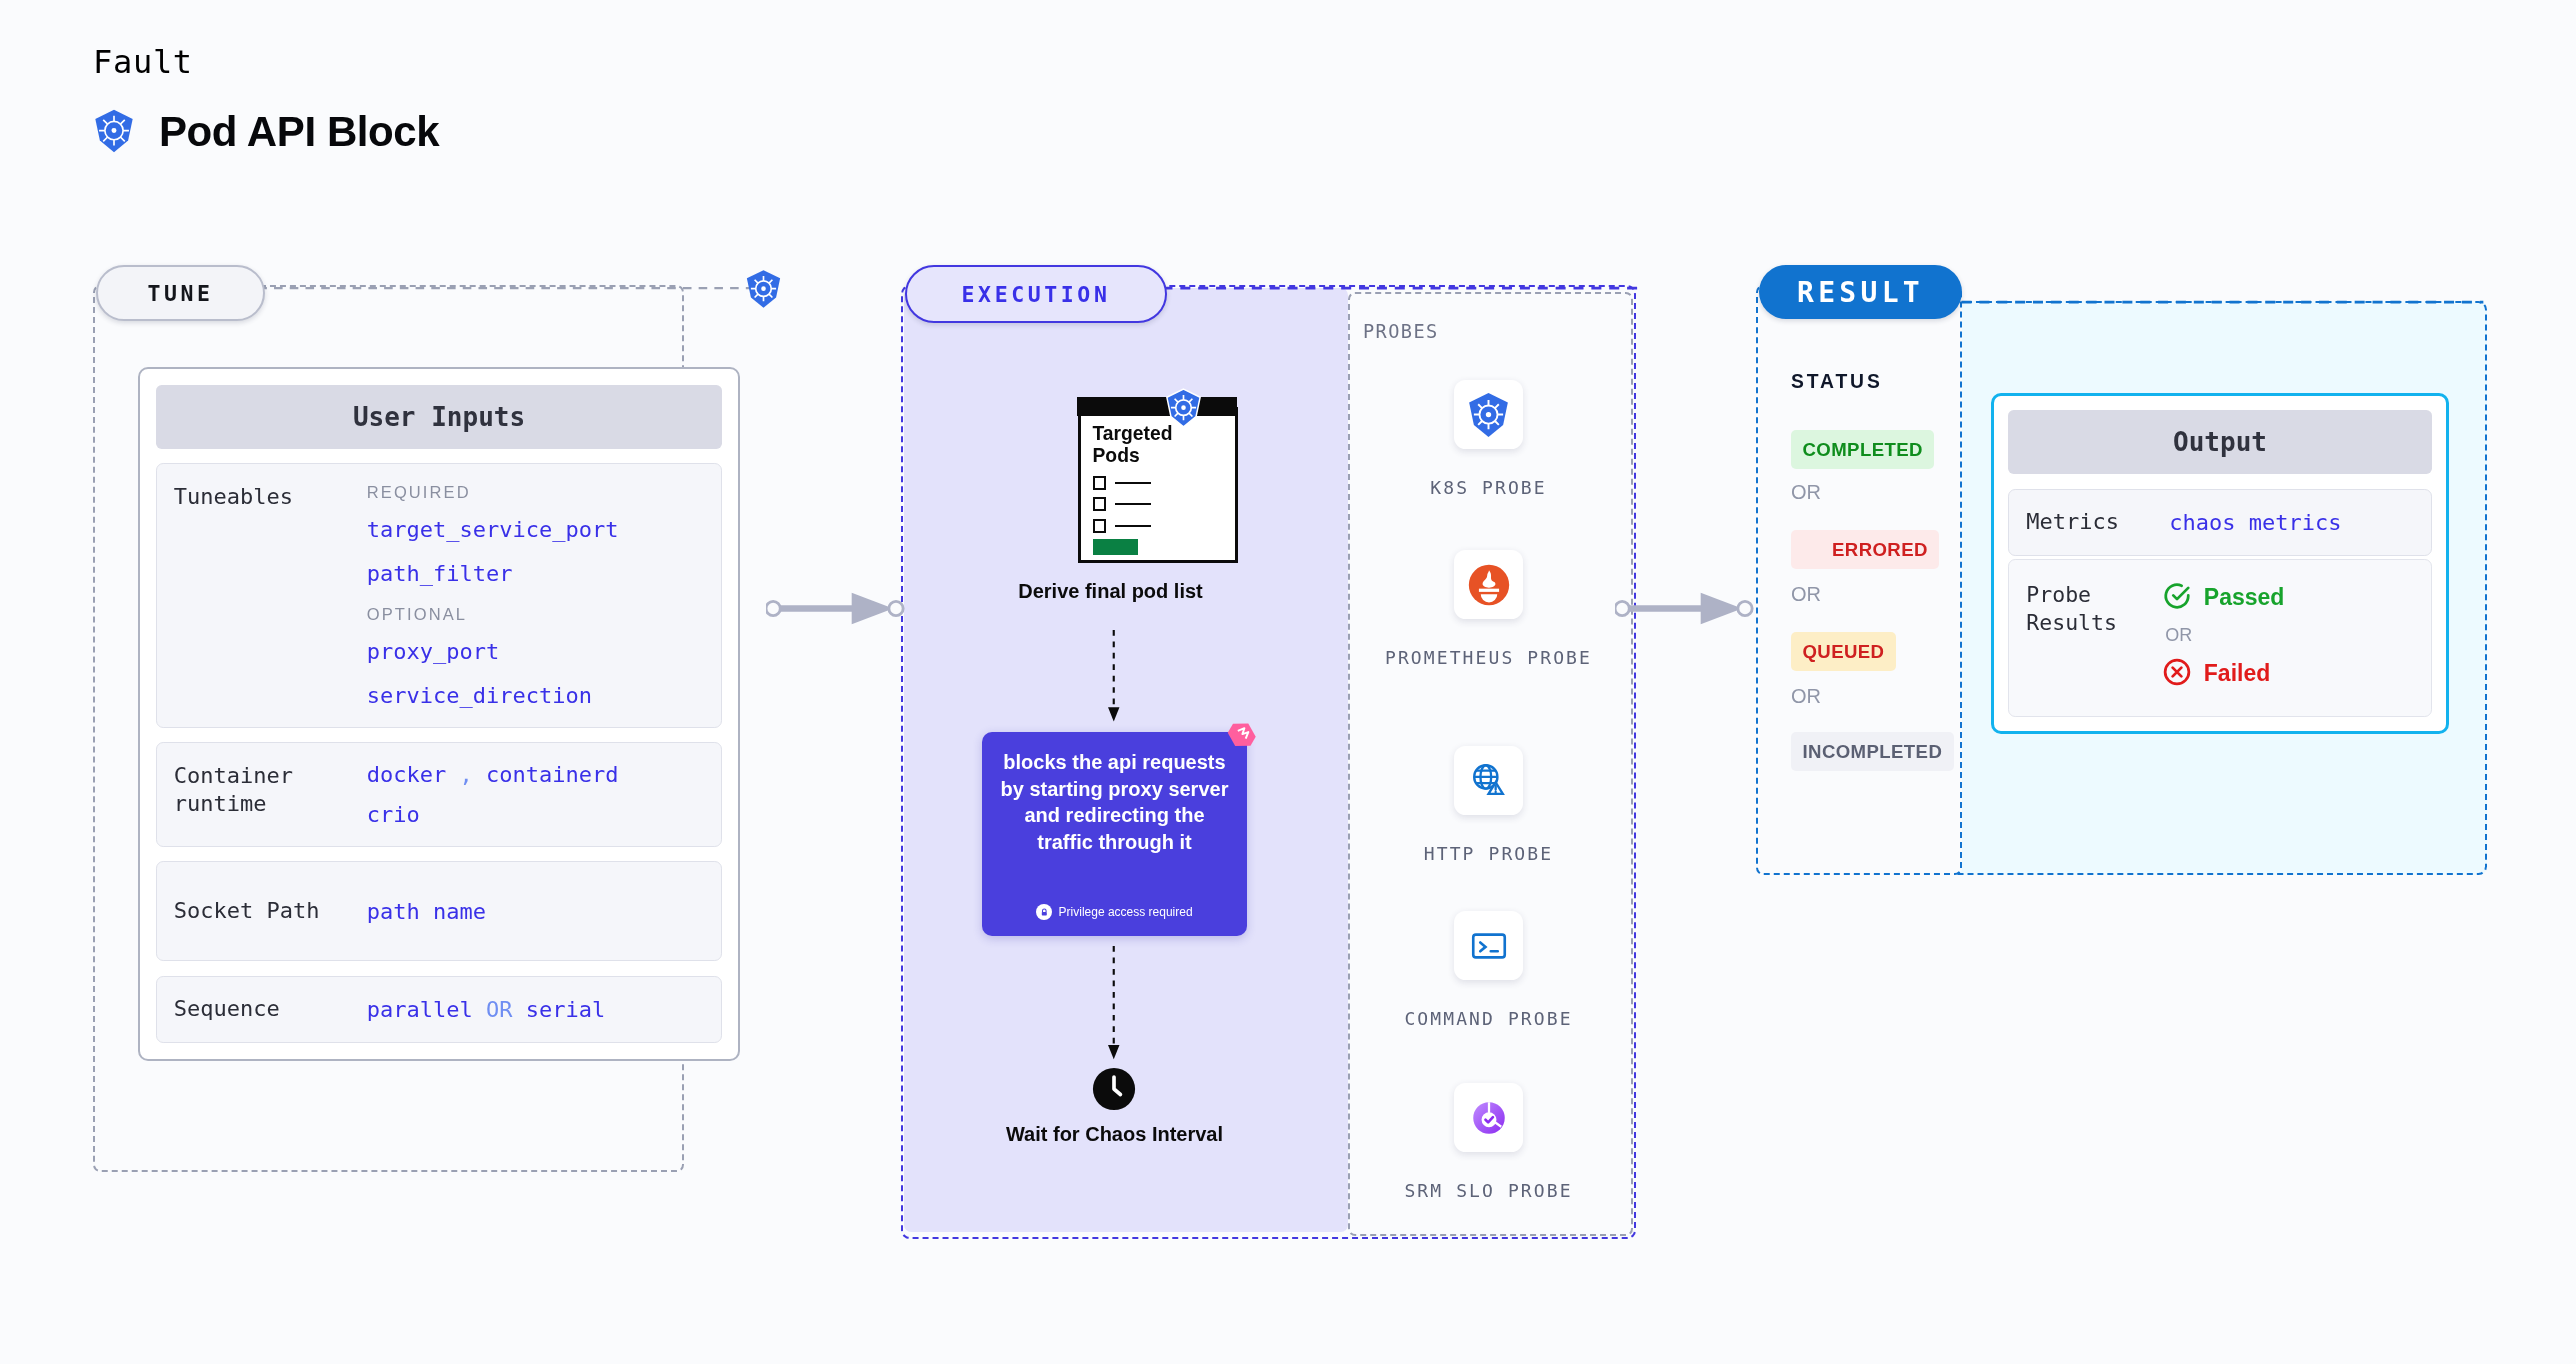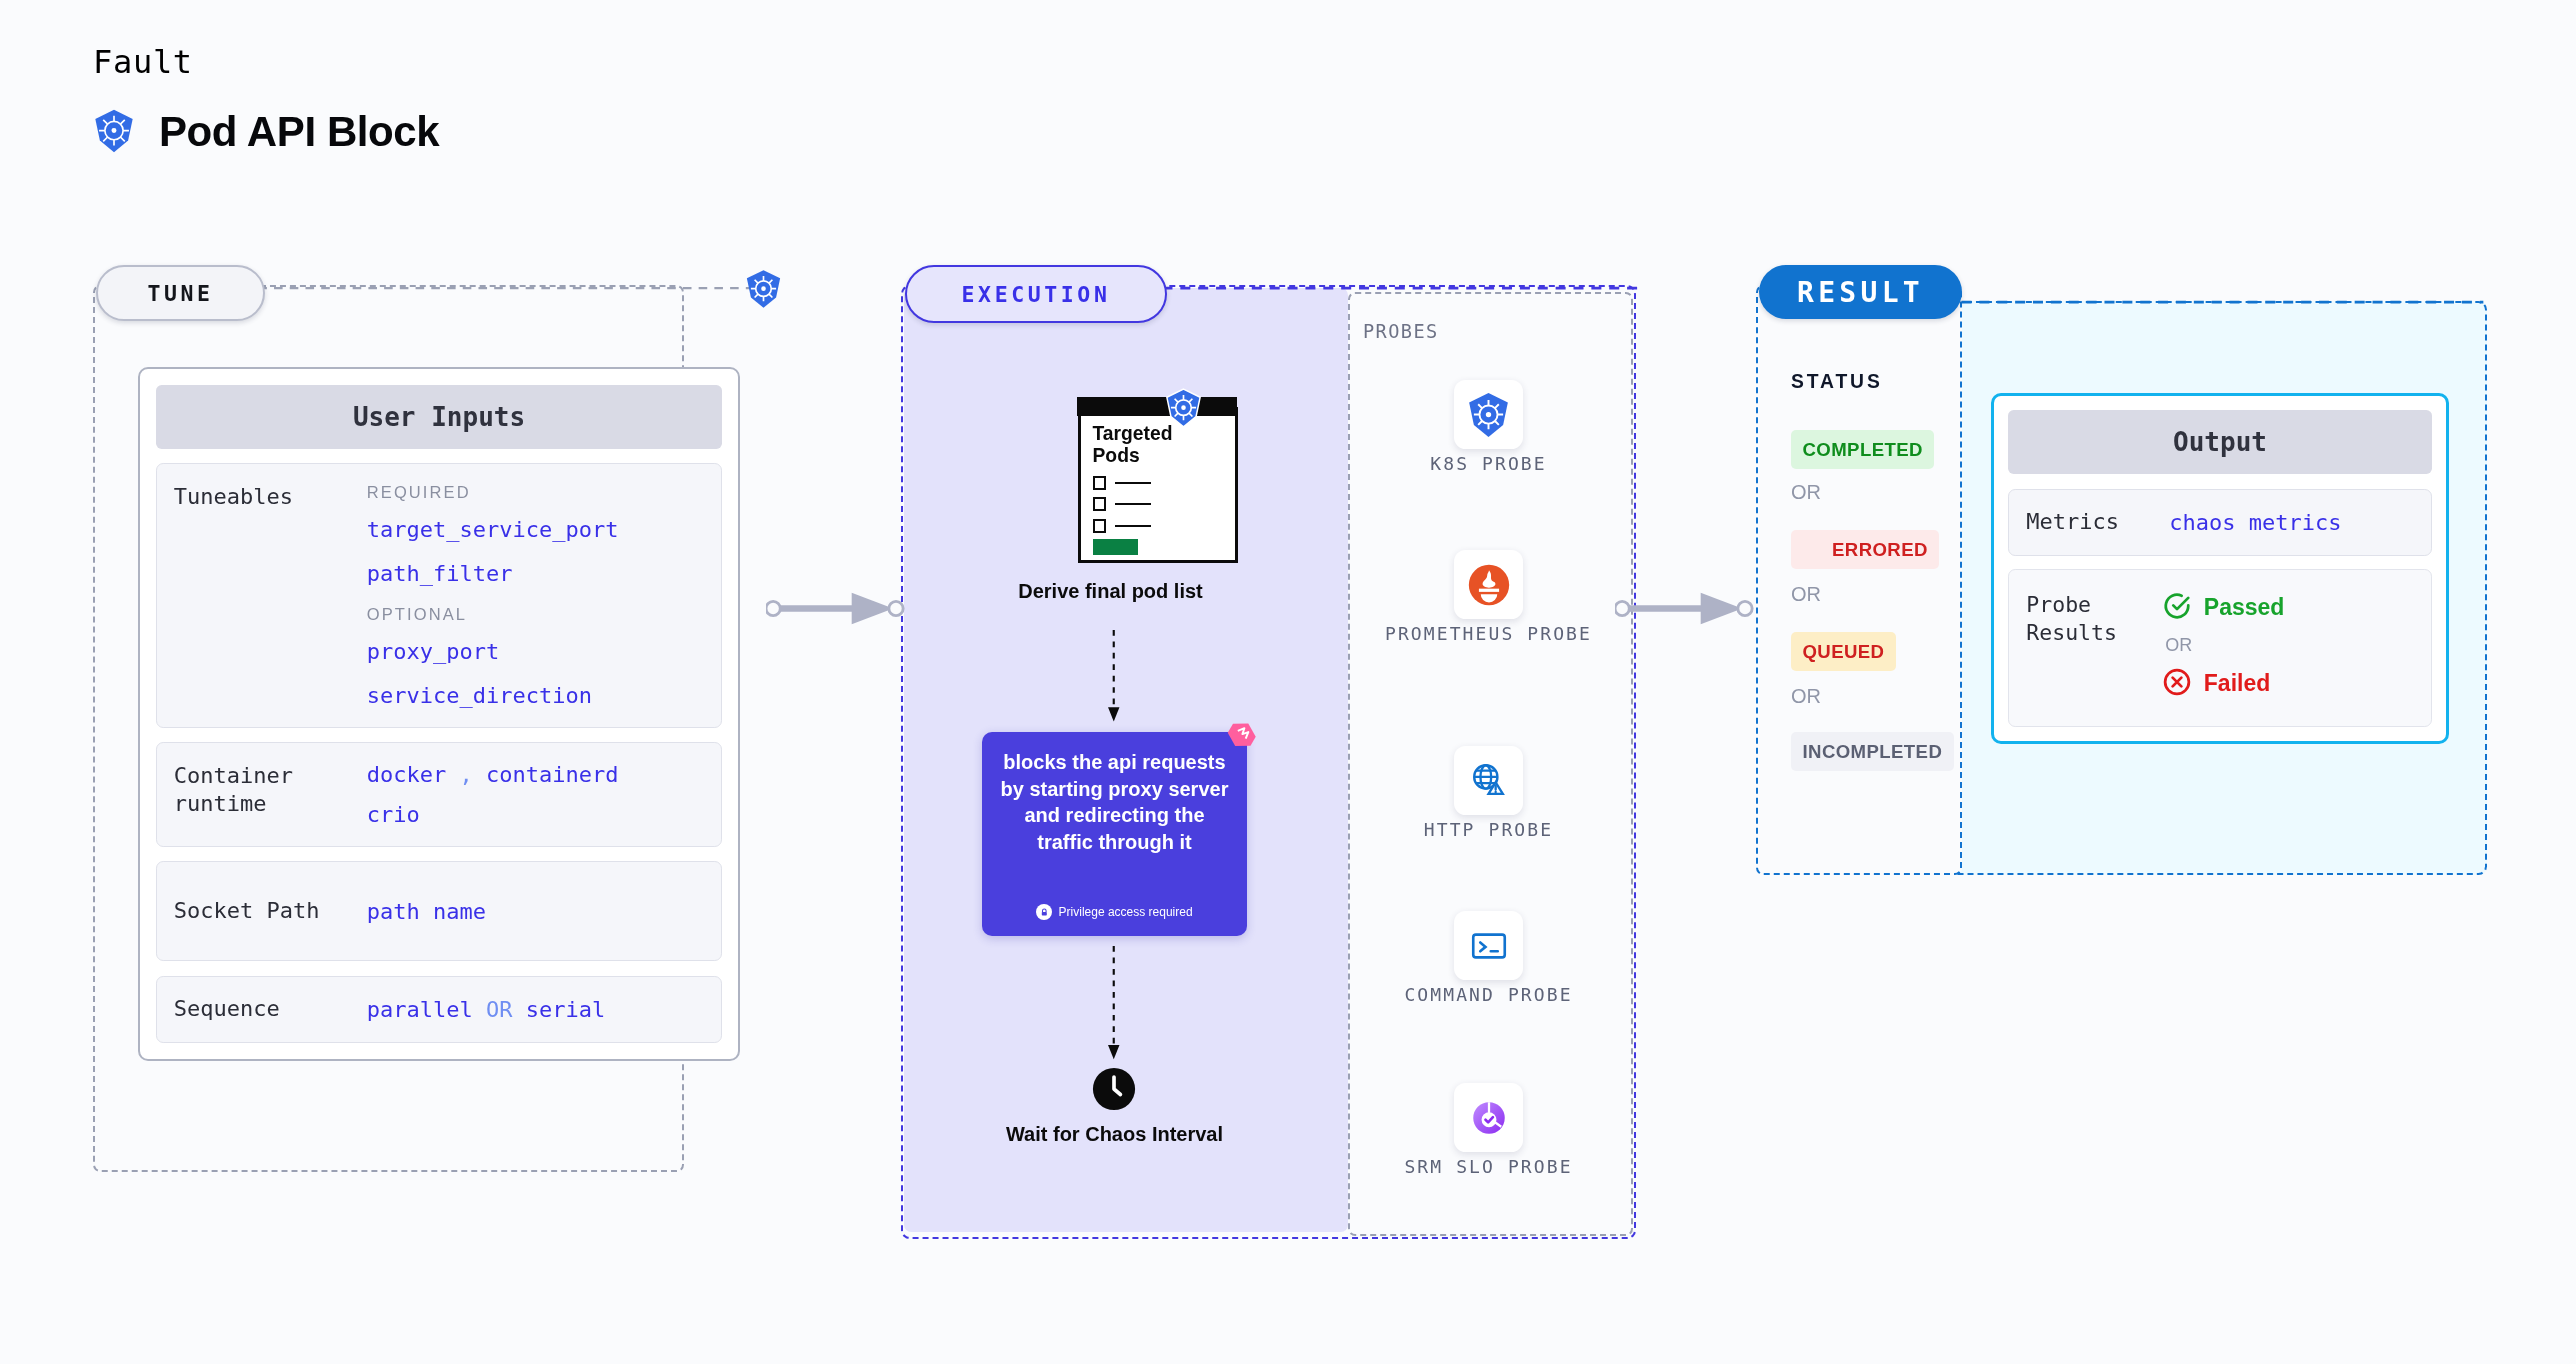--- a/index.html
+++ b/index.html
@@ -105,21 +105,21 @@
   }
   .probe{
     position:absolute;width:215px;left:1381px;text-align:center;
   }
   .probe-icon{
     width:69px;height:69px;margin:0 auto;background:#fff;border-radius:11.5px;
     box-shadow:0 2.1px 7.2px rgba(40,45,80,.12);
     display:flex;align-items:center;justify-content:center;
   }
   .probe-label{
-    margin-top:3px;
+    margin-top:27px;
     font-family:"DejaVu Sans Mono", monospace;
     font-size:18px;letter-spacing:2.1px;color:#5d6378;line-height:1.35;
   }
 
   
   #pods-wrap{position:absolute;left:1032px;top:407px;width:165px;padding-left:46px;}
   #pods-doc{
     width:160px;height:156px;background:#fff;border:3.6px solid #0b0b0b;
     box-sizing:border-box;position:relative;
   }
@@ -195,21 +195,21 @@
   }
 
   
   #output-card{
     position:absolute;left:1991px;top:393px;width:458px;
     box-sizing:border-box;background:#ffffff;
     border:3.6px solid #12b2ee;border-radius:10px;padding:14.3px;
   }
   #probe-res-box{
     background:#f8f9fc;border:1.4px solid #e2e4ec;border-radius:7.2px;
-    margin-top:13px;display:flex;padding:21.5px 17px;box-sizing:border-box;
+    margin-top:3px;display:flex;padding:21.5px 17px;box-sizing:border-box;
     min-height:158px;
   }
   .pr-label{
     width:136px;flex:none;font-family:"DejaVu Sans Mono", monospace;
     font-size:21.5px;color:#2b2d37;line-height:1.3;
   }
   .pr-line{display:flex;align-items:center;gap:11.5px;}
   .pr-pass{color:#17a32c;font-size:23px;font-weight:bold;}
   .pr-fail{color:#e11b1b;font-size:23px;font-weight:bold;}
   .pr-or{color:#9096a8;font-size:18px;margin:11.5px 0 11.5px 2.9px;}

